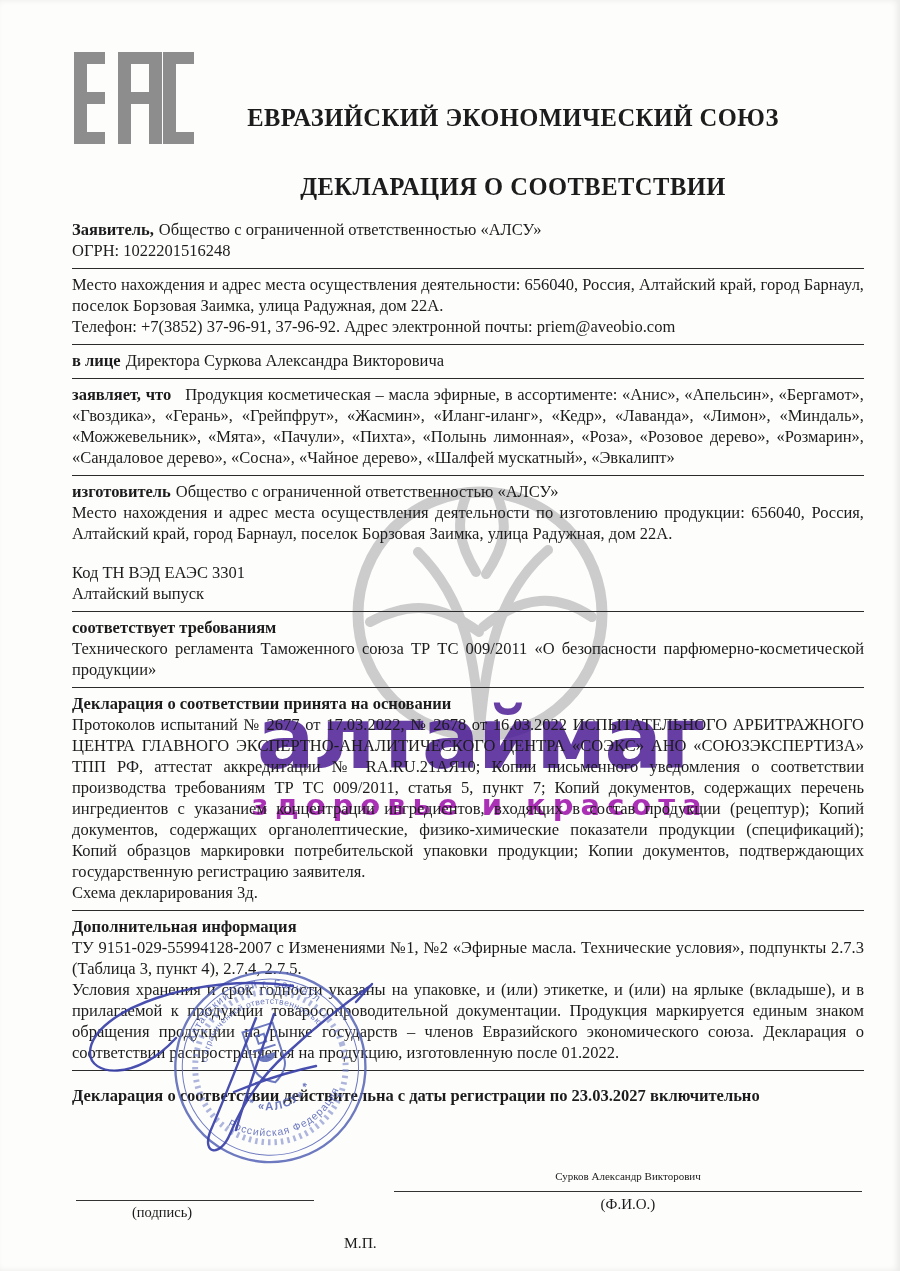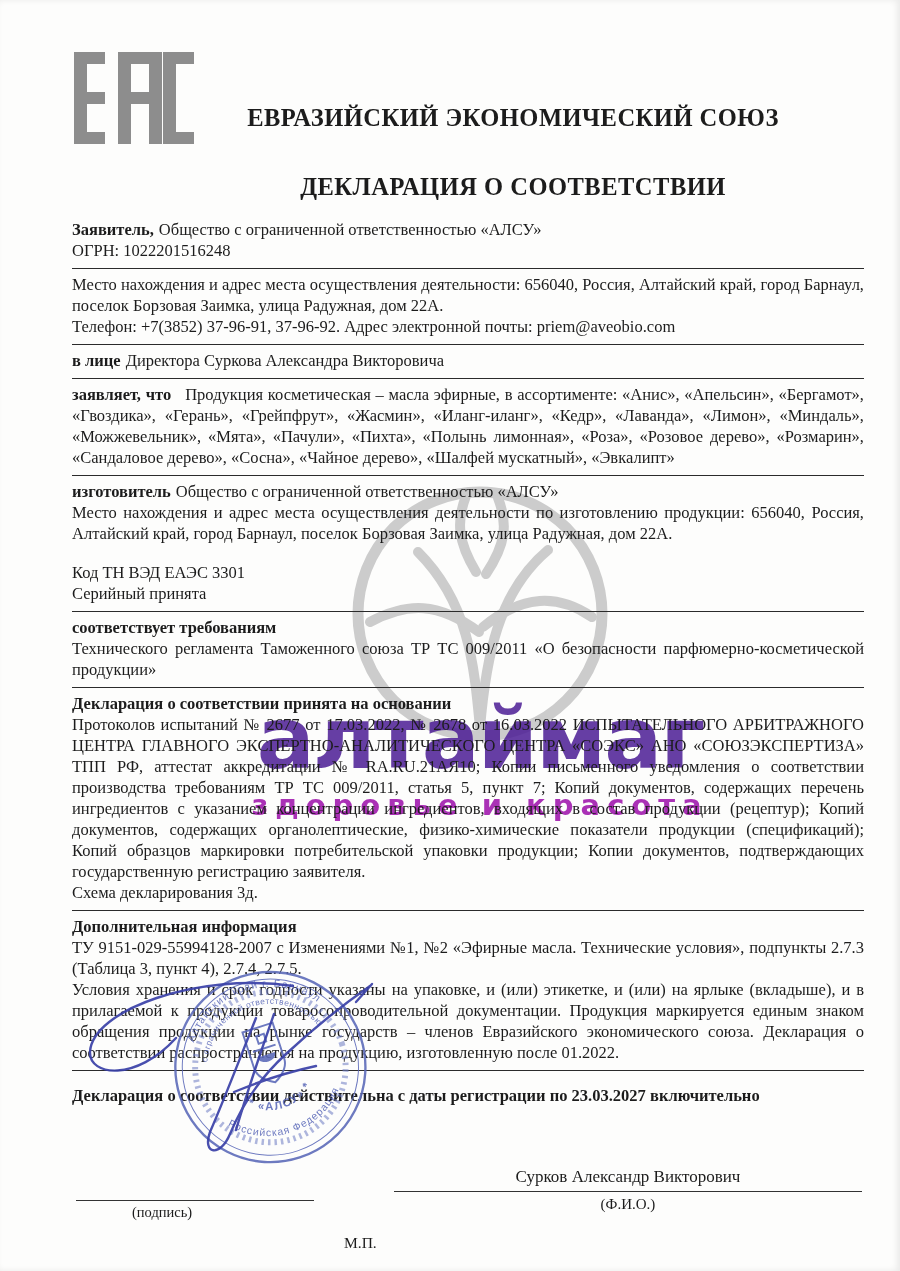--- a/index.html
+++ b/index.html
@@ -33,21 +33,21 @@
   p.para{margin:0; text-align:justify;}
   b.lbl{margin-right:5px;}
   b.lbl-wide{margin-right:14px;}
   .gap{height:9px;}
   
   .validity{padding-top:9px; font-weight:bold; font-size:16.5px;}
   .sigblock{position:relative; height:168px;}
   .sig-line-left{position:absolute; left:4px; top:94px; width:238px; border-top:1.6px solid #333;}
   .sig-caption{position:absolute; left:60px; top:96px; font-size:14.5px;}
   .fio{position:absolute; left:322px; top:60px; right:2px; text-align:center;}
-  .fio-name{font-size:17px; padding-bottom:4px;}
+  .fio-name{font-size:11px; padding-bottom:4px;}
   .fio-line{border-top:1.6px solid #333;}
   .fio-caption{font-size:15px; padding-top:2px;}
   .mp{position:absolute; left:272px; top:126px; font-size:15.5px;}
   
   .stamp{position:absolute; left:172px; top:968px; z-index:3; transform:rotate(-18deg); opacity:.88;}
   .signature{position:absolute; left:48px; top:972px; z-index:4;}
   
   .reg{padding:30px 36px 0 74px; position:relative; z-index:1;}
 </style>
 </head>
@@ -114,21 +114,21 @@
     <div class="sec">
       <p class="para"><b class="lbl lbl-wide">заявляет, что</b><span>Продукция косметическая – масла эфирные, в ассортименте: «Анис», «Апельсин», «Бергамот», «Гвоздика», «Герань», «Грейпфрут», «Жасмин», «Иланг-иланг», «Кедр», «Лаванда», «Лимон», «Миндаль», «Можжевельник», «Мята», «Пачули», «Пихта», «Полынь лимонная», «Роза», «Розовое дерево», «Розмарин», «Сандаловое дерево», «Сосна», «Чайное дерево», «Шалфей мускатный», «Эвкалипт»</span></p>
     </div>
 
     <div class="sec">
       <p class="para"><b class="lbl">изготовитель</b><span>Общество с ограниченной ответственностью «АЛСУ»</span></p>
       <p class="para">Место нахождения и адрес места осуществления деятельности по изготовлению продукции: 656040, Россия, Алтайский край, город Барнаул, поселок Борзовая Заимка, улица Радужная, дом 22А.</p>
       <div class="gap"></div>
       <div class="gap"></div>
       <p class="para">Код ТН ВЭД ЕАЭС 3301</p>
-      <p class="para">Серийный принята</p>
+      <p class="para">Алтайский выпуск</p>
     </div>
 
     <div class="sec">
       <p class="para"><b>соответствует требованиям</b></p>
       <p class="para">Технического регламента Таможенного союза ТР ТС 009/2011 «О безопасности парфюмерно-косметической продукции»</p>
     </div>
 
     <div class="sec">
       <p class="para"><b>Декларация о соответствии принята на основании</b></p>
       <p class="para">Протоколов испытаний № 2677 от 17.03.2022, № 2678 от 16.03.2022 ИСПЫТАТЕЛЬНОГО АРБИТРАЖНОГО ЦЕНТРА ГЛАВНОГО ЭКСПЕРТНО-АНАЛИТИЧЕСКОГО ЦЕНТРА «СОЭКС» АНО «СОЮЗЭКСПЕРТИЗА» ТПП РФ, аттестат аккредитации № RA.RU.21АЯ10; Копии письменного уведомления о соответствии производства требованиям ТР ТС 009/2011, статья 5, пункт 7; Копий документов, содержащих перечень ингредиентов с указанием концентрации ингредиентов, входящих в состав продукции (рецептур); Копий документов, содержащих органолептические, физико-химические показатели продукции (спецификаций); Копий образцов маркировки потребительской упаковки продукции; Копии документов, подтверждающих государственную регистрацию заявителя.</p>

